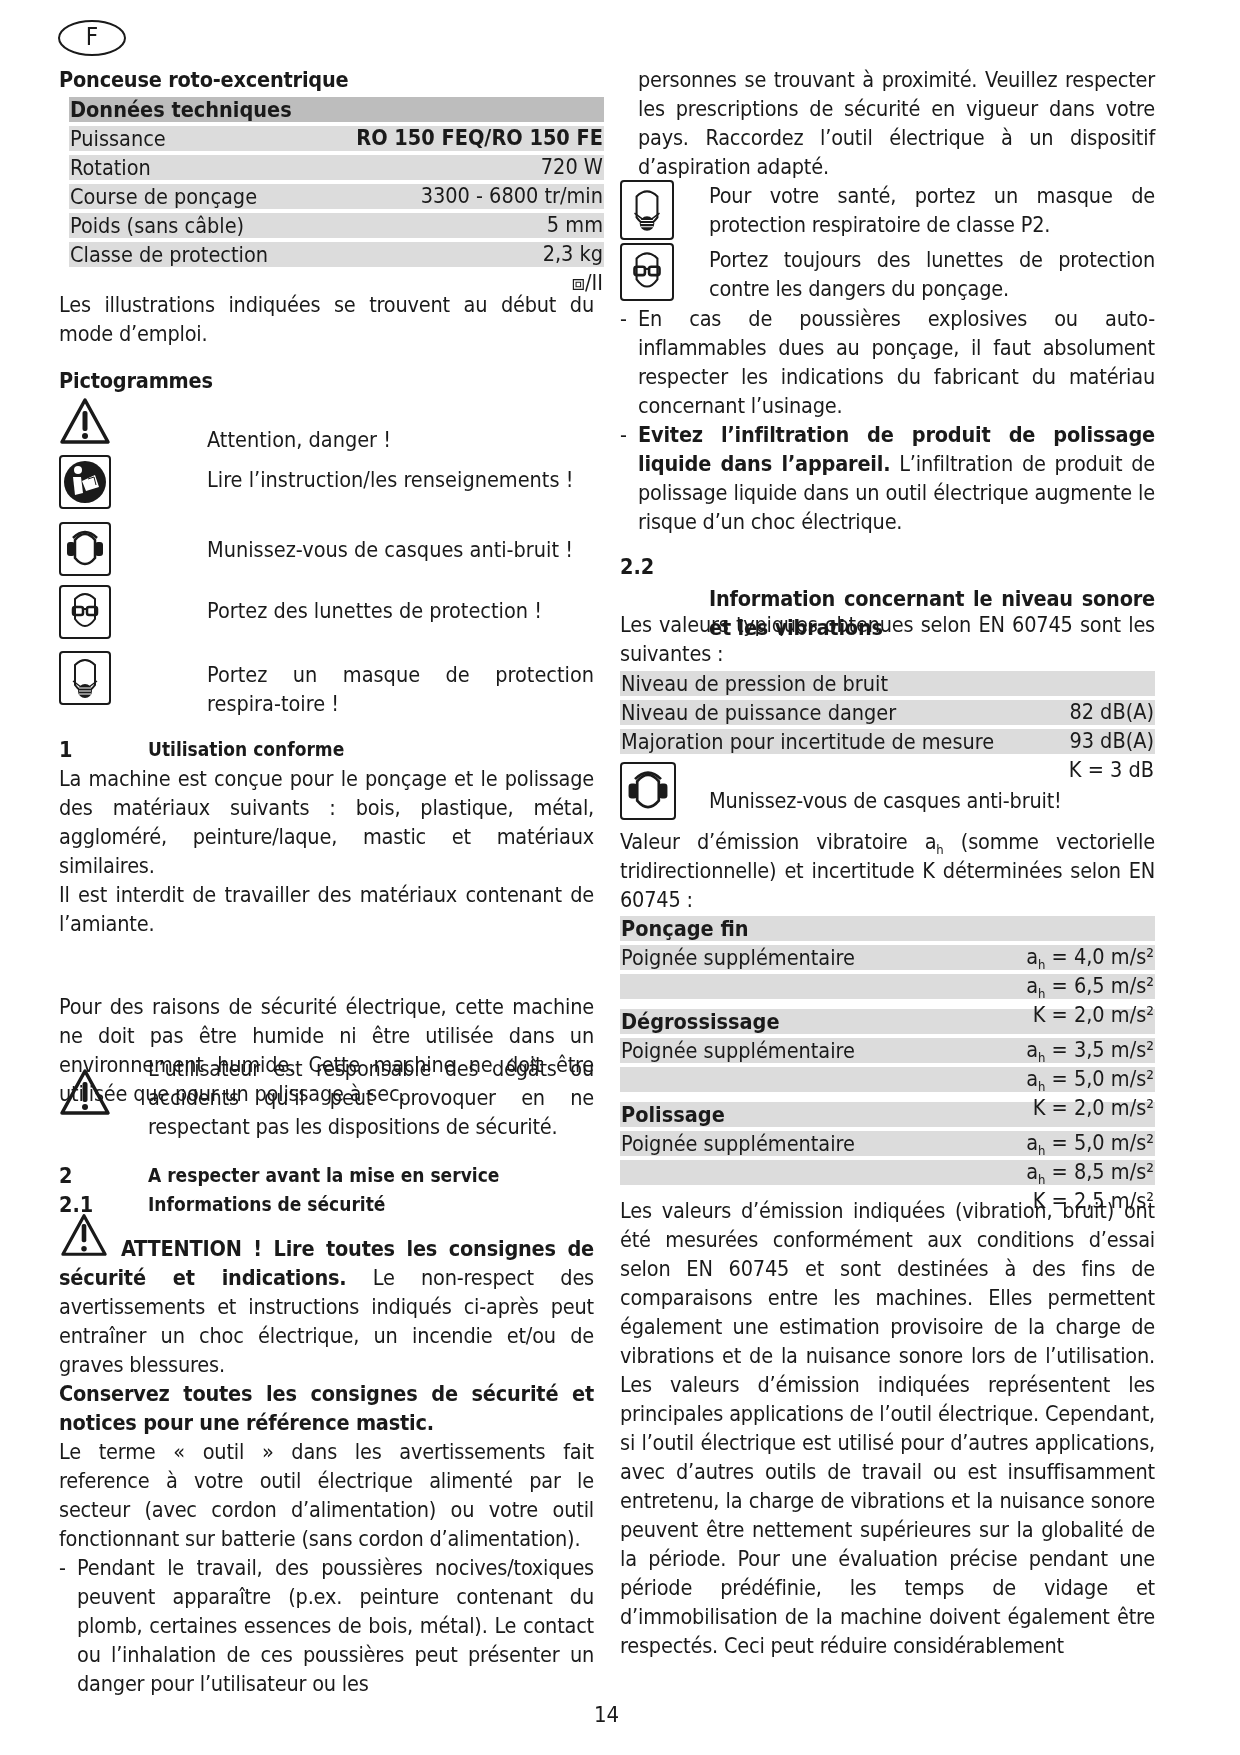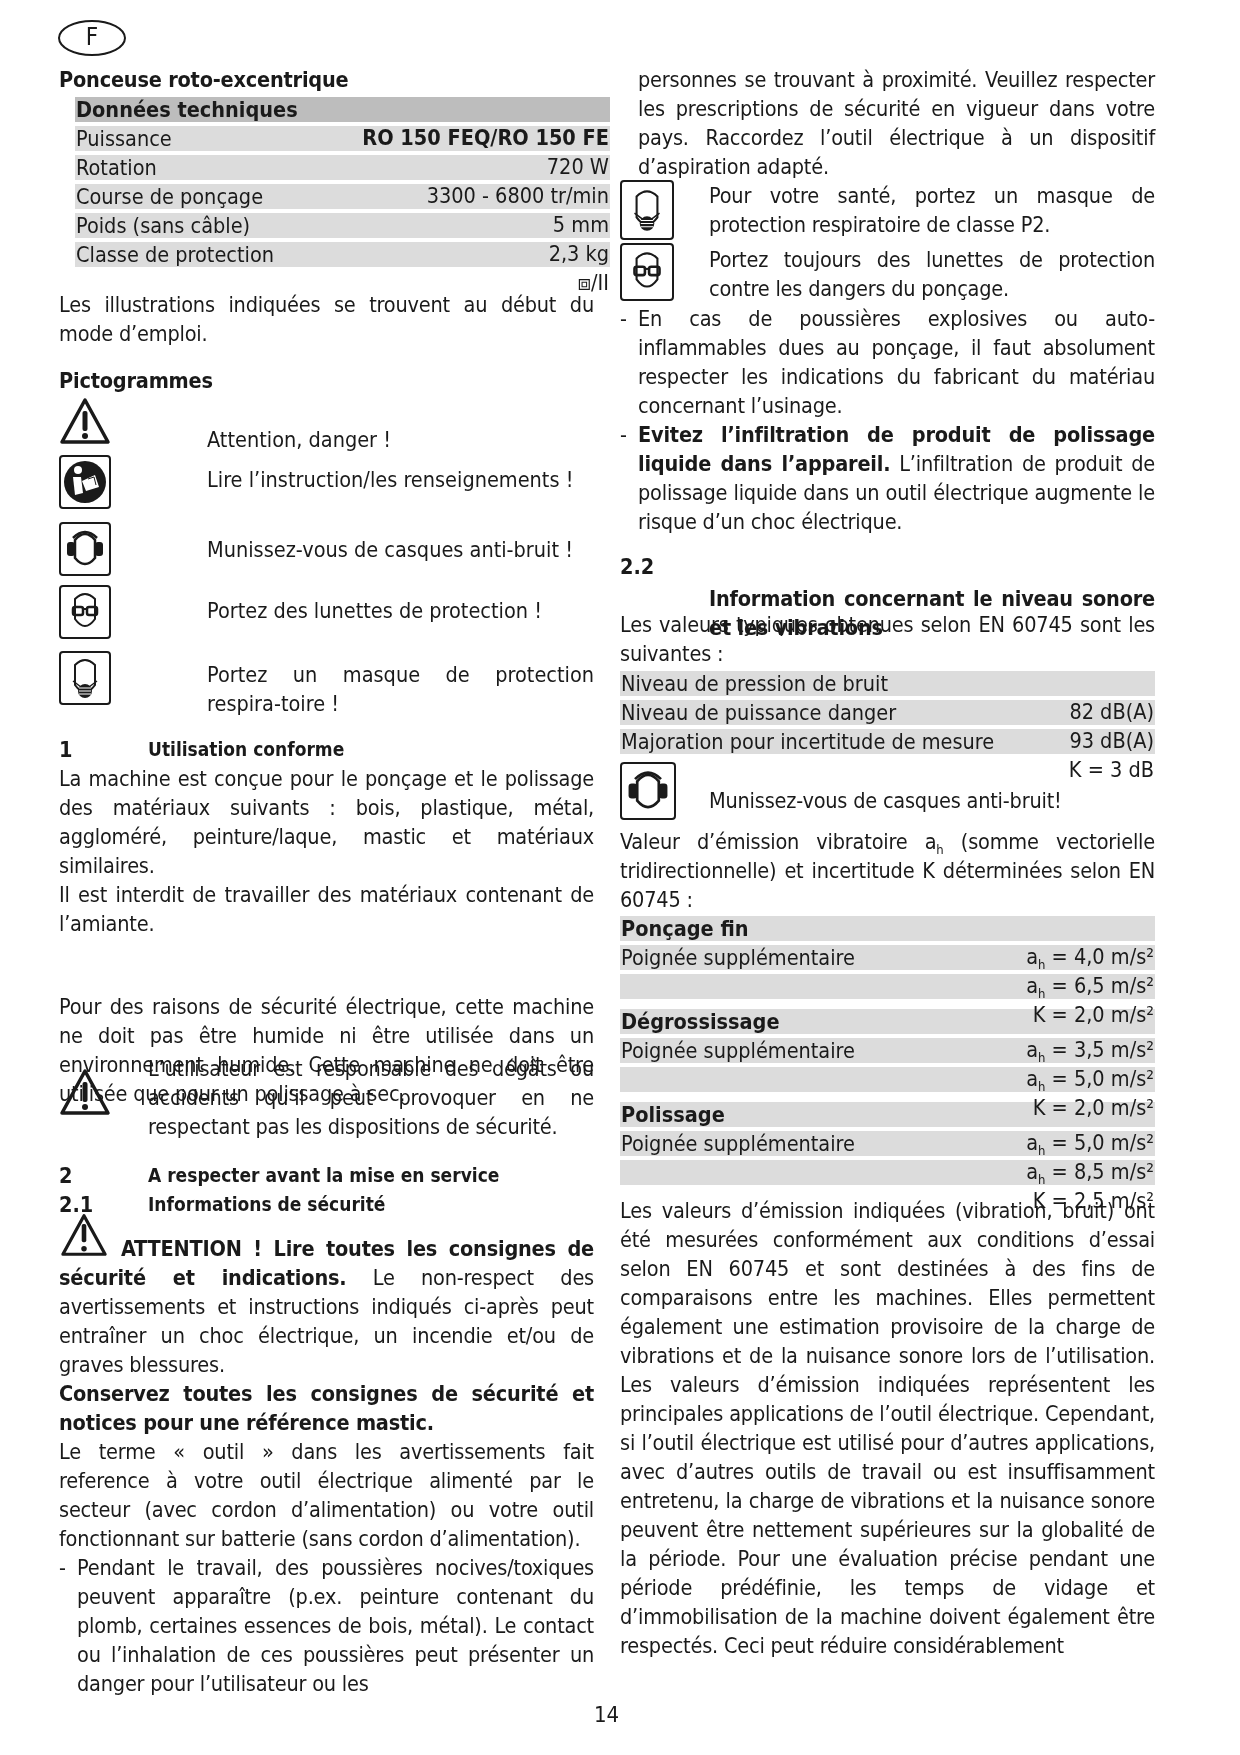--- a/index.html
+++ b/index.html
@@ -33,21 +33,21 @@
 <body>
 
 <div class="page">
 
   <div class="lang-oval">F</div>
 
   <div class="col col-left">
 
     <div class="abs b t" style="top:65px;left:0;">Ponceuse roto-excentrique</div>
 
-    <div class="abs" style="top:97px;left:16px;width:535px;">
+    <div class="abs" style="top:97px;left:10px;width:535px;">
       <div class="row head">
         <span>Données techniques</span>
         <span class="v">RO 150 FEQ/RO 150 FE</span>
       </div>
       <div class="row">
           <span>Puissance</span>
           <span class="v">720 W</span>
         </div>
       <div class="row">
           <span>Rotation</span>

